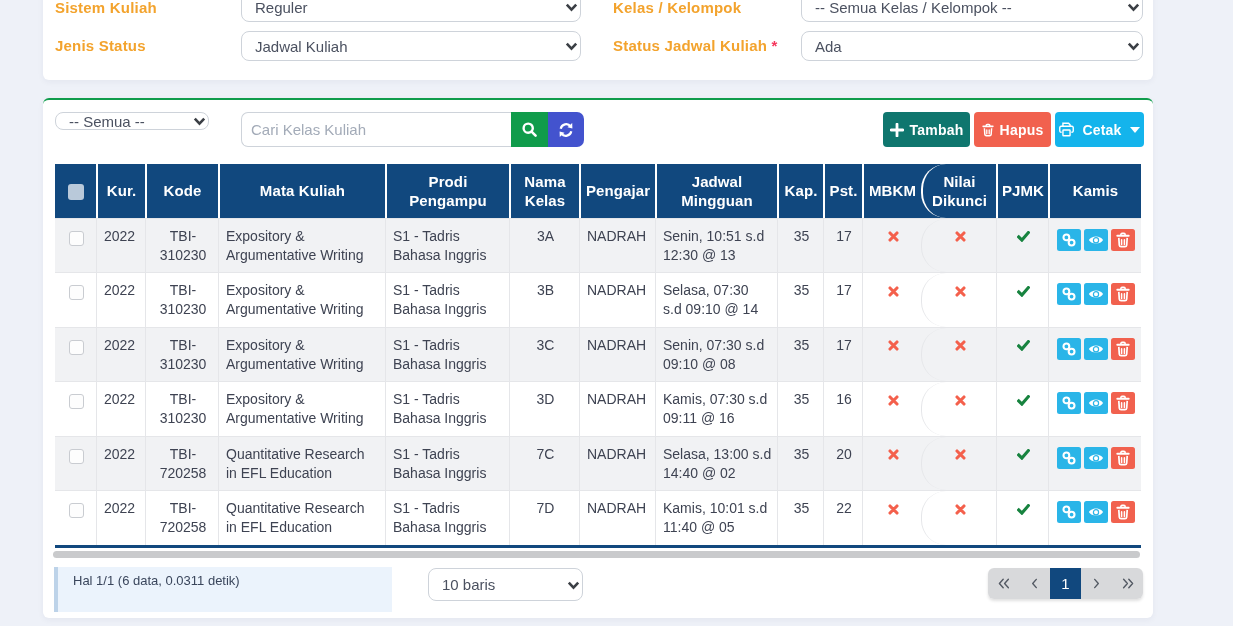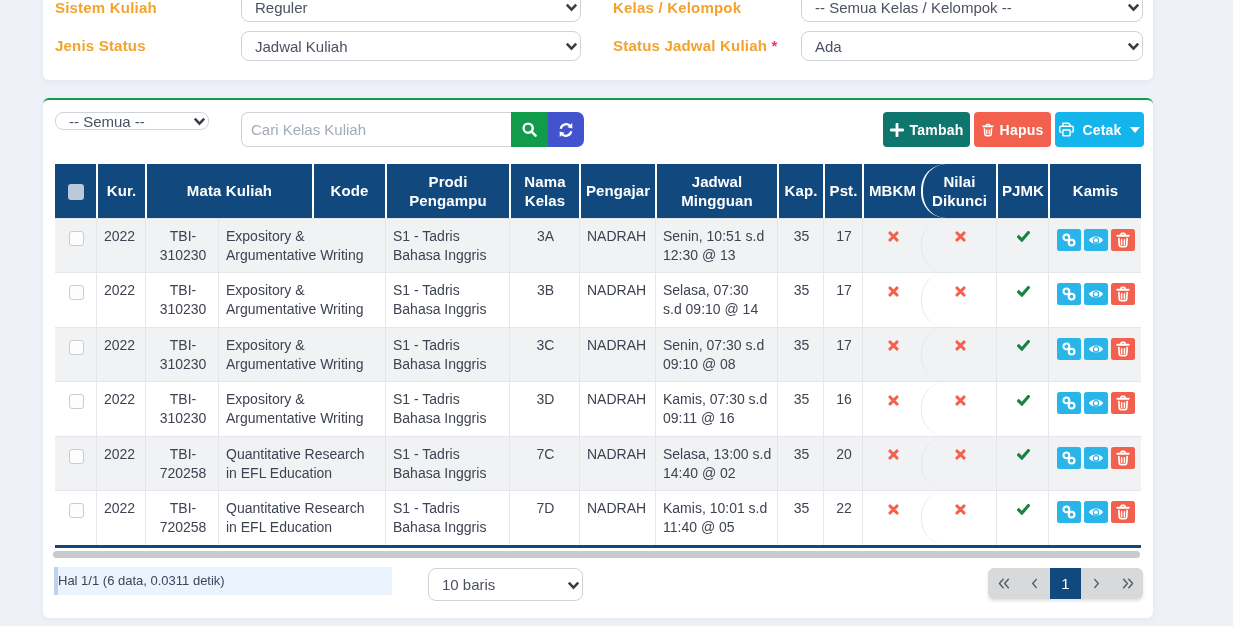--- a/index.html
+++ b/index.html
@@ -111,23 +111,23 @@
   .act-red  { background:#f1614e; }
 
   
   #hscrollbar {
     position:absolute; left:10px; top:451px; width:1087px; height:7px;
     background:#c9cacc; border-radius:4px;
   }
 
   
   #info-strip {
-    position:absolute; left:11px; top:467px; width:338px; height:28px;
+    position:absolute; left:11px; top:467px; width:338px; height:45px;
     background:#ebf3fc; border-left:4px solid #bdd3e9;
-    font-size:13px; color:#3a465c; line-height:28px; padding-left:0;
+    font-size:13px; color:#3a465c; line-height:28px; padding-left:15px;
   }
   #sel-baris { left:385px; top:468px; width:155px; height:33px; }
   #pagination {
     position:absolute; left:945px; top:468px; width:155px; height:31px;
     display:flex; border-radius:6px; overflow:hidden;
     box-shadow:0 2px 3px rgba(0,0,0,0.12);
   }
   .pgbtn {
     width:31px; height:31px; border:none; background:#d8d9db; cursor:pointer;
     display:flex; align-items:center; justify-content:center;
@@ -257,22 +257,22 @@
     <span>Cetak</span>
     <svg width="10" height="6" viewBox="0 0 10 6">
         <polygon points="0,0 10,0 5,6" fill="#fff"></polygon>
       </svg>
   </button>
 
   <div id="dtable">
       <div class="trow thead">
         <div class="tcell c-check"><div class="hcheckbox"></div></div>
         <div class="tcell c-kur">Kur.</div>
+        <div class="tcell c-kode">Kode</div>
         <div class="tcell c-mk">Mata Kuliah</div>
-        <div class="tcell c-kode">Kode</div>
         <div class="tcell c-prodi">Prodi
 Pengampu</div>
         <div class="tcell c-kelas">Nama
 Kelas</div>
         <div class="tcell c-pengajar">Pengajar</div>
         <div class="tcell c-jadwal">Jadwal
 Mingguan</div>
         <div class="tcell c-kap">Kap.</div>
         <div class="tcell c-pst">Pst.</div>
         <div class="tcell c-mbkm">MBKM</div>

